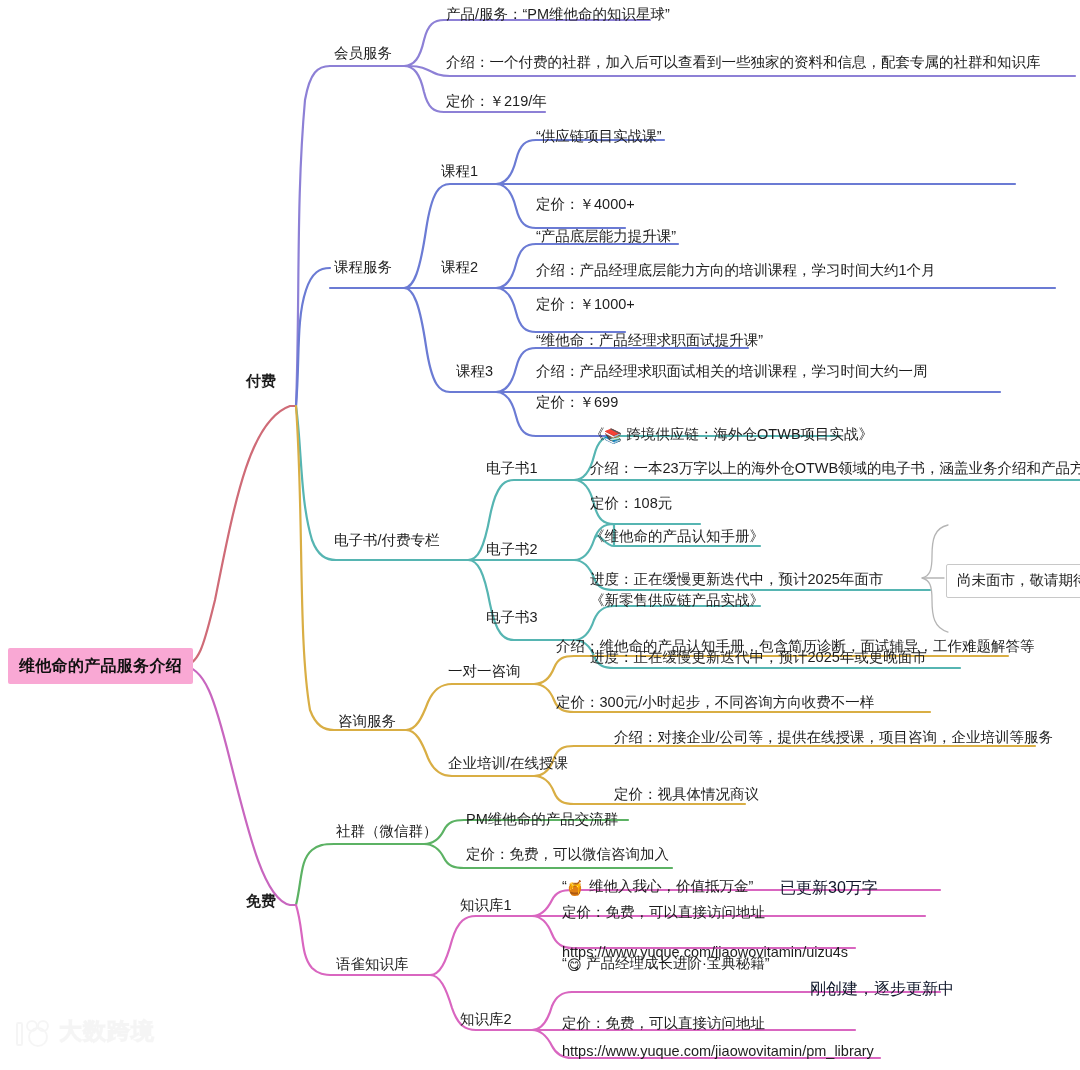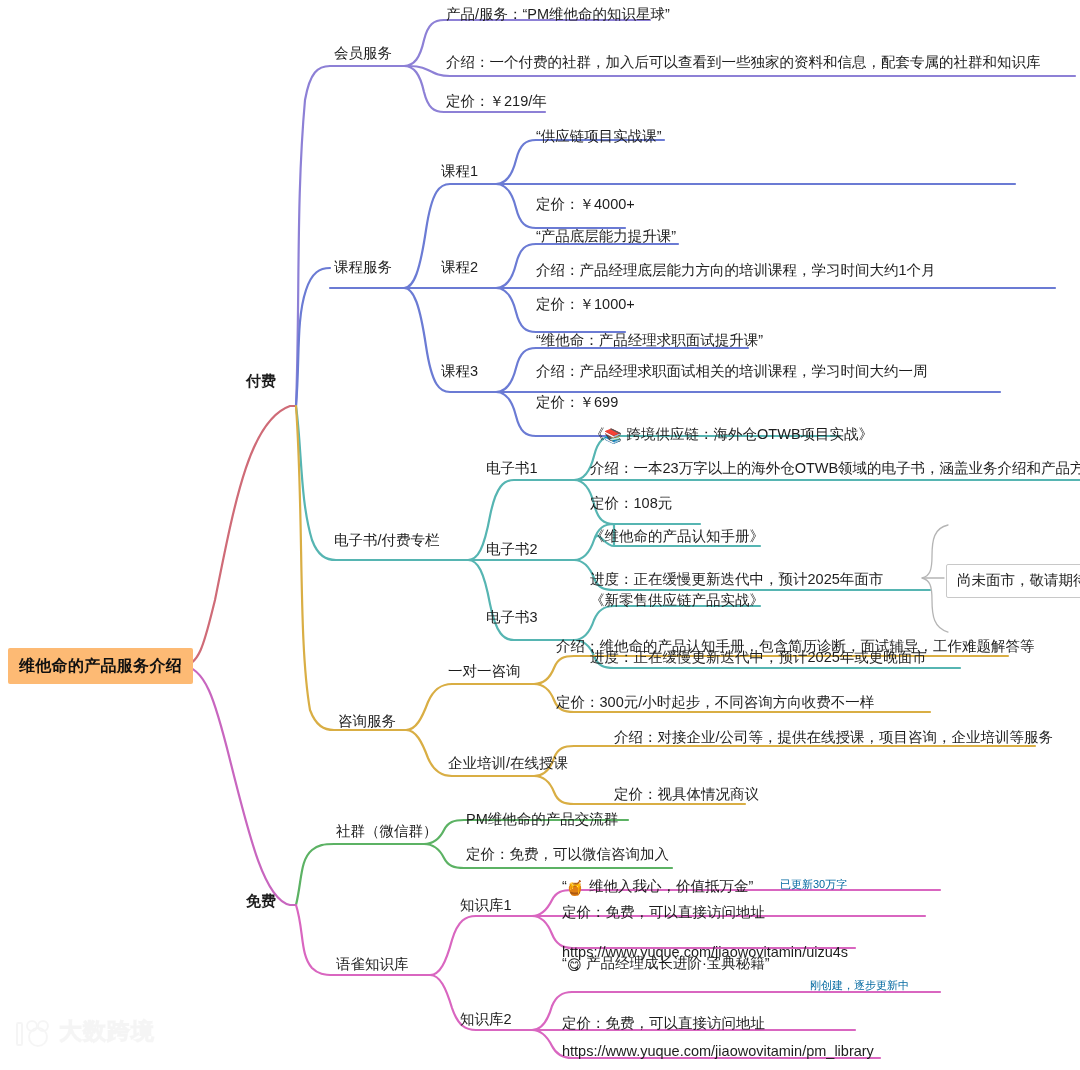--- a/index.html
+++ b/index.html
@@ -9,31 +9,31 @@
     color:#1f1f1f;
   }
   #map{position:absolute;left:0;top:0;width:1080px;height:1070px;}
   svg{position:absolute;left:0;top:0;width:1080px;height:1070px;pointer-events:none;}
   .node{
     position:absolute;white-space:nowrap;line-height:1.35;
     font-size:14.5px;color:#1d1d1d;
   }
   .node.two-line{white-space:normal;}
   .root{
-    background:#fdba74;color:#111;font-weight:bold;font-size:16px;
+    background:#f9a8d4;color:#111;font-weight:bold;font-size:16px;
     padding:7px 11px;border-radius:2px;letter-spacing:.3px;
   }
   .lvl1{font-weight:bold;font-size:15px;}
   .lvl2{font-size:14.5px;}
   .leaf{font-size:14.5px;}
   .callout{
     border:1px solid #c8c8c8;background:#fff;padding:6px 10px;
     font-size:14.5px;border-radius:2px;
   }
-  .side-note{font-size:11px;color:#0369a1;}
+  .side-note{font-size:16px;color:#0f172a;}
   .emoji{display:inline-block;vertical-align:-2px;}
   .watermark{
     position:absolute;left:14px;top:1016px;opacity:.5;
     display:flex;align-items:center;gap:7px;pointer-events:none;
   }
   .wm-txt{
     font-size:23px;font-weight:bold;color:#ffffff;
     -webkit-text-stroke:1px #ededed;letter-spacing:1px;
   }
   .wm-mark{width:38px;height:26px;position:relative;}
@@ -152,21 +152,21 @@
 
   <div class="node lvl2" style="left:441px;top:162px;">课程1</div>
   <div class="node leaf" style="left:536px;top:127px;">“供应链项目实战课”</div>
   <div class="node leaf" style="left:536px;top:195px;">定价：￥4000+</div>
 
   <div class="node lvl2" style="left:441px;top:258px;">课程2</div>
   <div class="node leaf" style="left:536px;top:227px;">“产品底层能力提升课”</div>
   <div class="node leaf" style="left:536px;top:261px;">介绍：产品经理底层能力方向的培训课程，学习时间大约1个月</div>
   <div class="node leaf" style="left:536px;top:295px;">定价：￥1000+</div>
 
-  <div class="node lvl2" style="left:441px;top:362px;">课程3</div>
+  <div class="node lvl2" style="left:456px;top:362px;">课程3</div>
   <div class="node leaf" style="left:536px;top:331px;">“维他命：产品经理求职面试提升课”</div>
   <div class="node leaf" style="left:536px;top:362px;">介绍：产品经理求职面试相关的培训课程，学习时间大约一周</div>
   <div class="node leaf" style="left:536px;top:393px;">定价：￥699</div>
 
   <div class="node lvl2" style="left:486px;top:459px;">电子书1</div>
   <div class="node leaf" style="left:590px;top:425px;">
     <span>《</span><span class="emoji">📚</span>
     <span>跨境供应链：海外仓OTWB项目实战》</span>
   </div>
   <div class="node leaf" style="left:590px;top:459px;">介绍：一本23万字以上的海外仓OTWB领域的电子书，涵盖业务介绍和产品方案设计</div>

